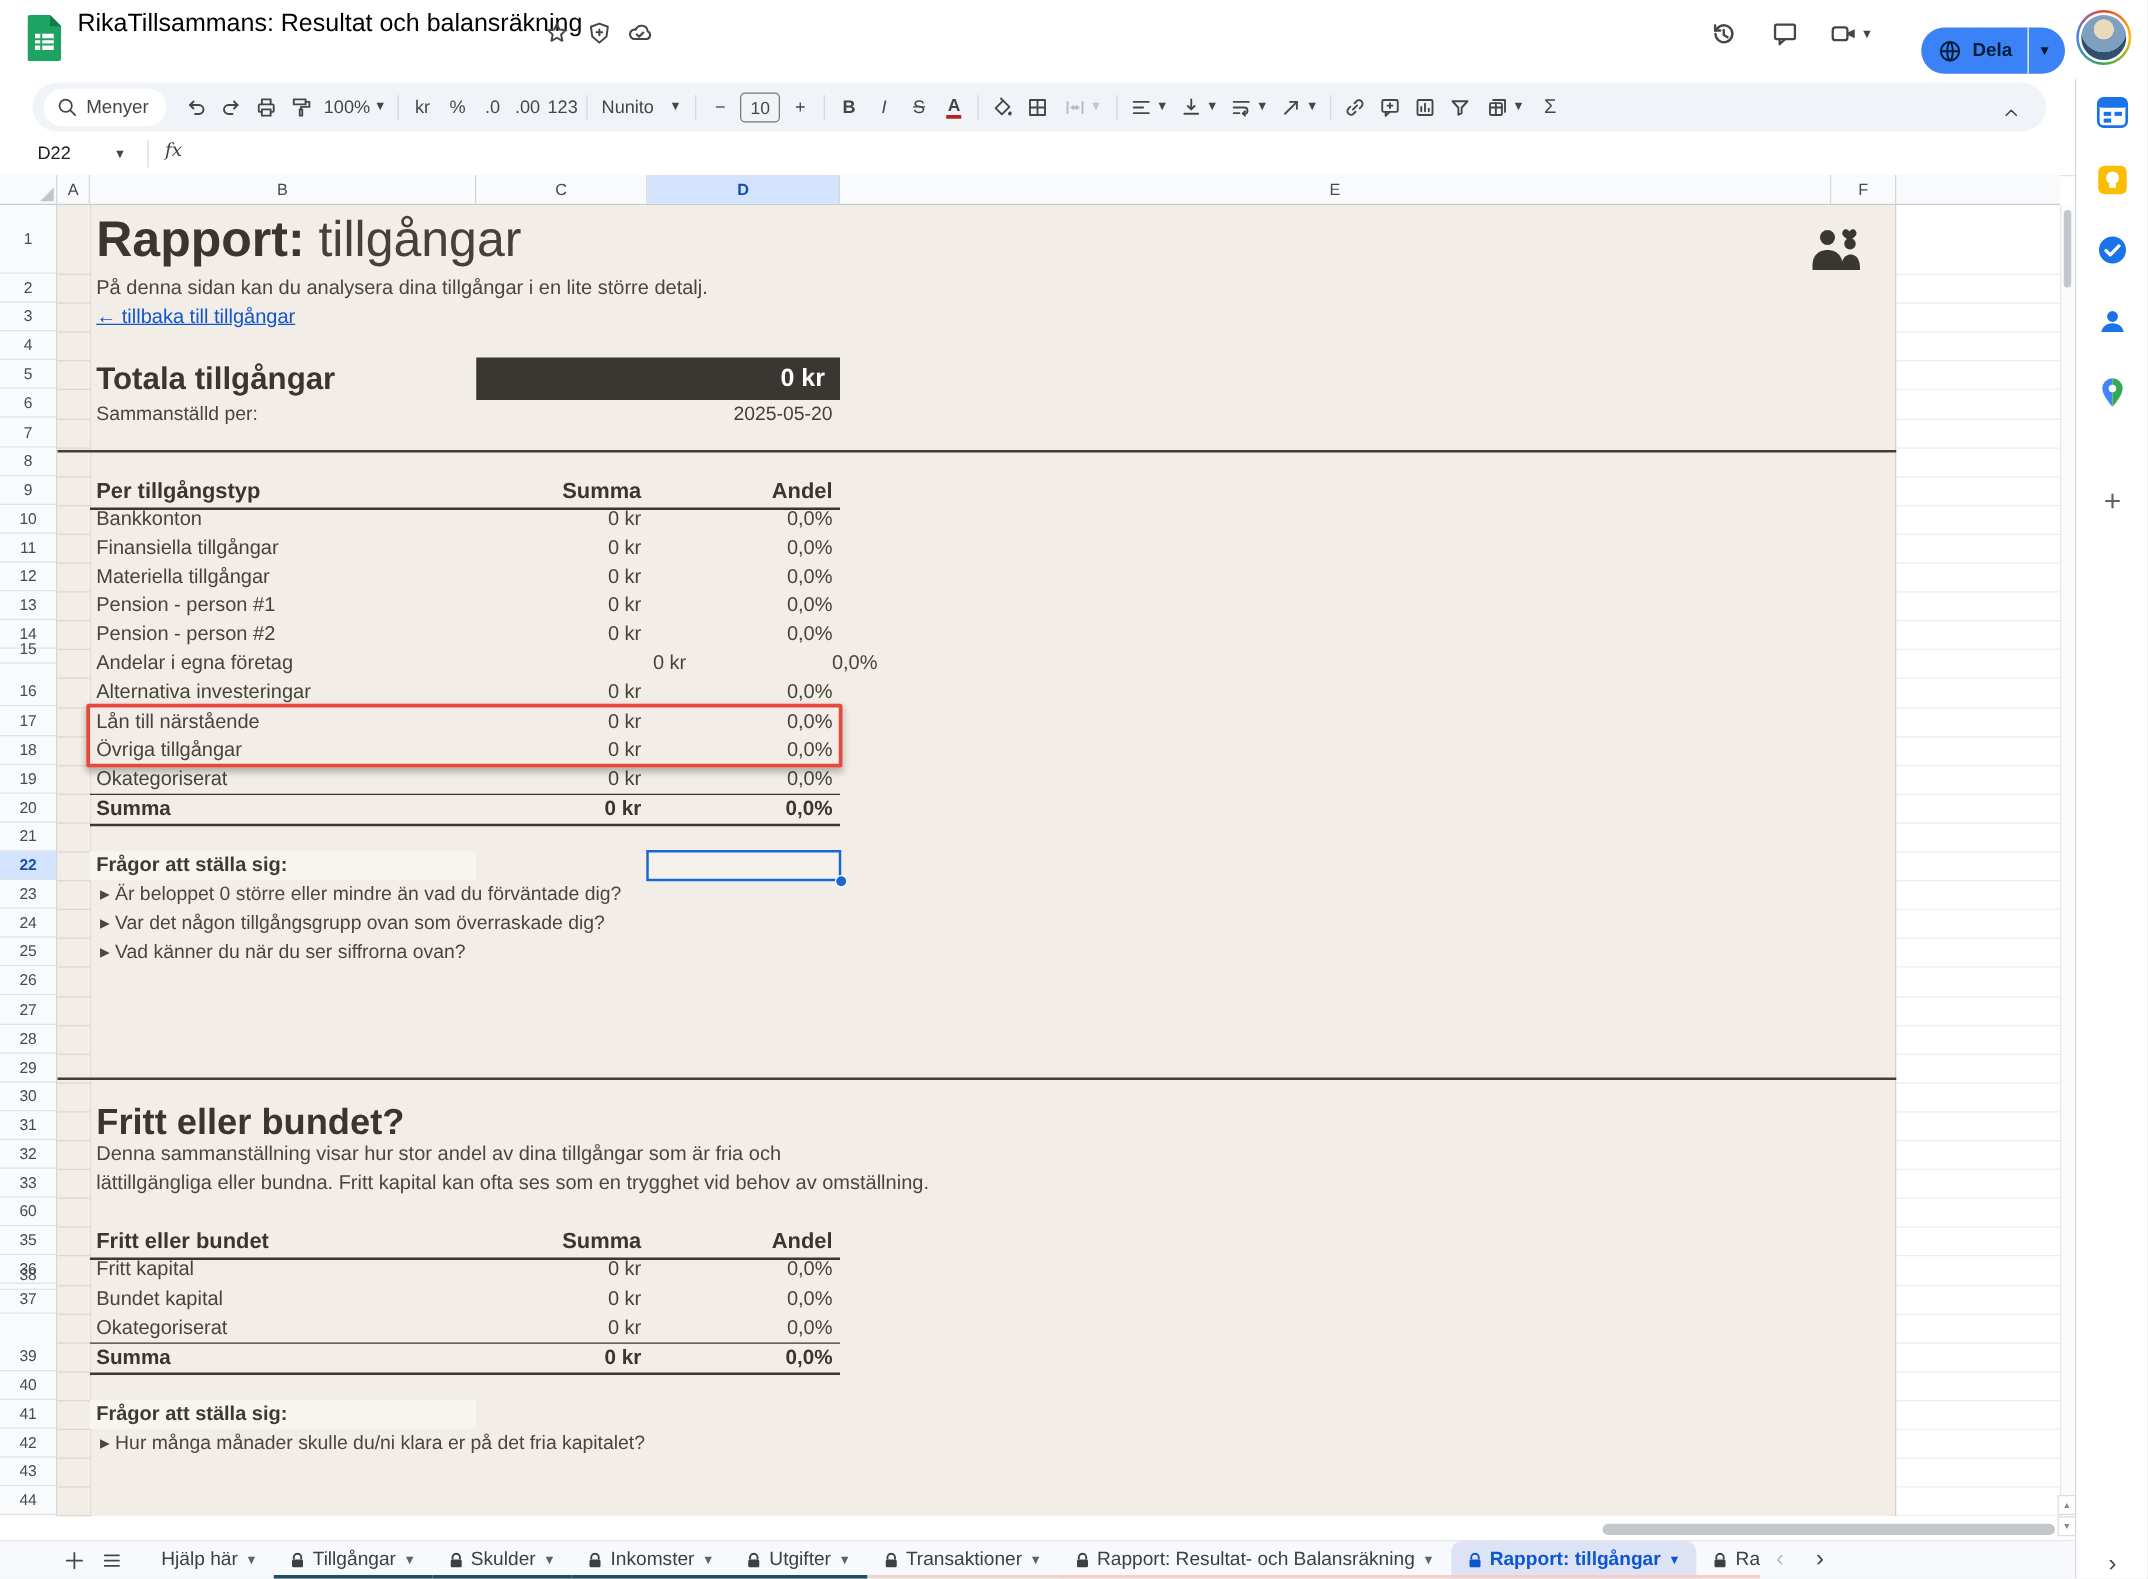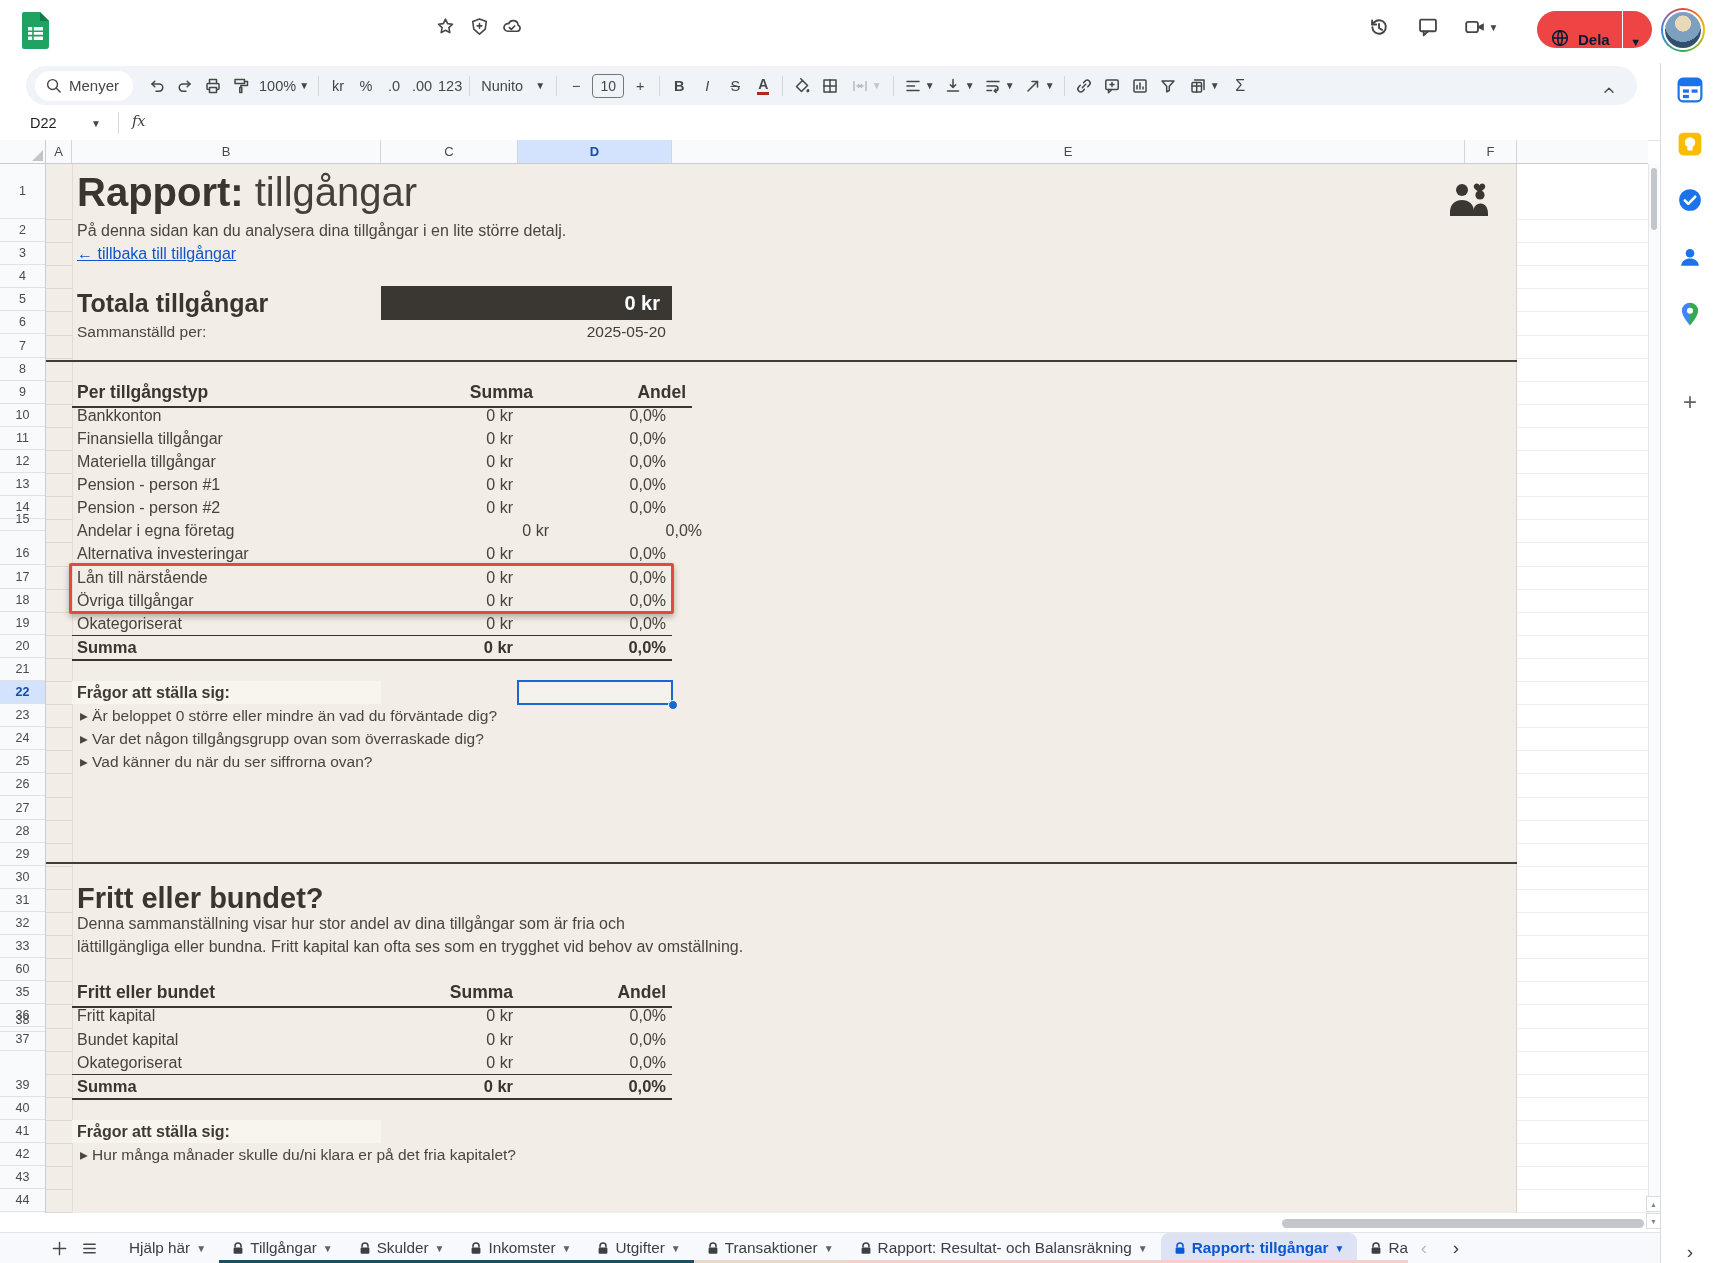--- a/index.html
+++ b/index.html
@@ -9,21 +9,21 @@
   .ic{stroke:#444746;fill:none;stroke-width:1.5;stroke-linecap:round;stroke-linejoin:round}
 
   
   #topbar{position:absolute;left:0;top:0;width:1718px;height:63px;background:#fff}
   #logo{position:absolute;left:22px;top:12px;cursor:pointer}
   #doc-title{position:absolute;left:62px;top:8px;font-size:20px;color:#000;white-space:nowrap}
   .title-ic{position:absolute;top:13px;width:26px;height:26px;border-radius:50%;display:flex;align-items:center;justify-content:center;cursor:pointer}
   #menubar{position:absolute;left:54px;top:32px;display:flex;gap:4px}
   .menu-item{font-size:15.5px;padding:2px 9px;border-radius:7px;cursor:pointer}
   .tb-round{position:absolute;top:7px;width:40px;height:40px;border-radius:50%;display:flex;align-items:center;justify-content:center;cursor:pointer}
-  #share-pill{position:absolute;left:1537px;top:11px;width:115px;height:37px;background:#ef4444;border-radius:19px;display:flex;align-items:flex-end;cursor:pointer}
+  #share-pill{position:absolute;left:1537px;top:22px;width:115px;height:37px;background:#3b82f6;border-radius:19px;display:flex;align-items:center;cursor:pointer}
   #share-pill .lbl{font-size:15px;font-weight:bold;color:#001d35;margin-left:8px}
   #share-pill .sep{width:1px;height:37px;background:#fff;margin-left:12px}
   #share-pill .dd{width:26px;text-align:center;color:#001d35;font-size:11px}
   #avatar-ring{position:absolute;left:1661px;top:8px;width:44px;height:44px;border-radius:50%;
       background:conic-gradient(#ea4335,#fbbc04,#34a853,#4285f4,#ea4335);display:flex;align-items:center;justify-content:center;cursor:pointer}
   #avatar{width:36px;height:36px;border-radius:50%;border:2px solid #fff;
       background:radial-gradient(circle at 50% 32%,#e8d9b8 0 26%,#7da0c0 27% 60%,#32506b 61%)}
 
   
   #toolbar{position:absolute;left:26px;top:66px;width:1611px;height:39px;background:#f0f4f9;border-radius:21px;
@@ -130,20 +130,21 @@
 
   <div id="topbar">
     <div id="logo">
       <svg width="27" height="37" viewBox="0 0 27 37">
         <path d="M2 0h16l9 9v25a3 3 0 0 1-3 3H2a2 2 0 0 1-2-2V2a2 2 0 0 1 2-2z" fill="#1ea362"></path>
         <path d="M18 0l9 9h-9z" fill="#127c48"></path>
         <rect x="6" y="15" width="15" height="13" fill="#fff"></rect>
         <path d="M6 19.3h15M6 23.6h15M11 15v13" stroke="#1ea362" stroke-width="1.6"></path>
       </svg>
     </div>
+    <div id="doc-title">RikaTillsammans: Resultat och balansräkning</div>
     <div class="title-ic" style="left:432px">
       <svg width="19" height="19" viewBox="0 0 18 18" class="ic">
           <path d="M9 2l2 4.3 4.6.6-3.4 3.2.9 4.7L9 12.5l-4.1 2.3.9-4.7L2.4 6.9 7 6.3z"></path>
         </svg>
     </div>
     <div class="title-ic" style="left:466px">
       <svg width="19" height="19" viewBox="0 0 18 18" class="ic">
           <path d="M9 1.8l6.4 2.4-1 7.3L9 16.2l-5.4-4.7-1-7.3z"></path>
           <path d="M9 6.2v4.4M6.8 8.4h4.4"></path>
         </svg>
@@ -511,21 +512,21 @@
     </div>
     <div class="sc" id="subtitle">På denna sidan kan du analysera dina tillgångar i en lite större detalj.</div>
     <div class="sc" id="back-link">← tillbaka till tillgångar</div>
     <div class="sc" id="total-label">Totala tillgångar</div>
     <div class="sc" id="total-box">0 kr</div>
     <div class="sc" id="date-label">Sammanställd per:</div>
     <div class="sc" id="date-value">2025-05-20</div>
     <div class="hdivider" style="top:360px"></div>
 
     <div id="table1">
-        <div class="trow thead" style="top: 380.7px; padding-left: 20px;">
+        <div class="trow thead" style="top: 380.7px;">
           <span class="tl">Per tillgångstyp</span>
           <span class="ts">Summa</span>
           <span class="ta">Andel</span>
         </div>
         <div class="trow" style="top: 403.8px;">
           <span class="tl">Bankkonton</span>
           <span class="ts">0 kr</span>
           <span class="ta">0,0%</span>
         </div>
         <div class="trow" style="top: 426.9px;">

